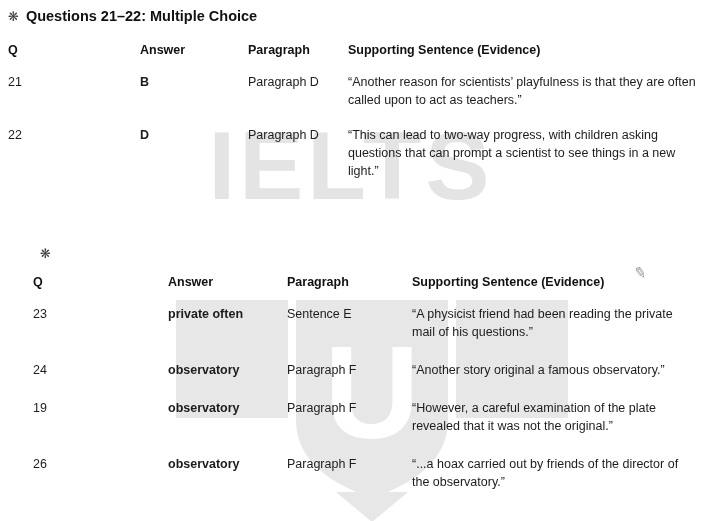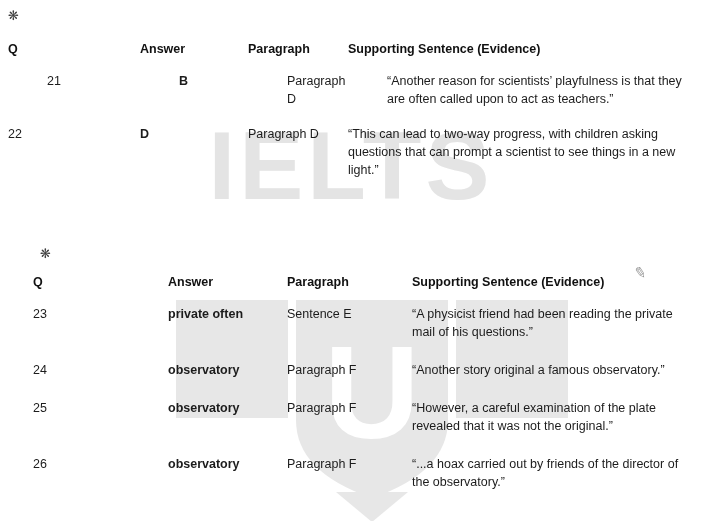--- a/index.html
+++ b/index.html
@@ -63,21 +63,21 @@
   .tbl { display: grid; row-gap: 0; }
   .tbl .cell { font-size: 12.5px; line-height: 18px; color: #1c1c1c; }
   .tbl .head { font-weight: 700; color: #111; }
   .tbl .ans  { font-weight: 700; }
   .tbl .ev   { }
 
   
   .sec1 { position: absolute; top: 8px; left: 8px; }
   .tbl1 { margin-top: 17px; grid-template-columns: 132px 108px 100px 354px; }
   .tbl1 .r-head .cell { padding-bottom: 14px; }
-  .tbl1 .r1 .cell { padding-bottom: 17px; margin-left: 39px; }
+  .tbl1 .r1 .cell { padding-bottom: 17px; }
 
   
   .sec2 { position: absolute; top: 246px; left: 40px; }
   .sec2 .tbl { margin-left: -7px; }
   .tbl2 { margin-top: 12px; grid-template-columns: 135px 119px 125px 282px; }
   .tbl2 .r-head .cell { padding-bottom: 14px; }
   .tbl2 .row .cell { padding-bottom: 20px; }
 
   .r-head, .row, .r1, .r2 { display: contents; }
 </style>
@@ -96,20 +96,21 @@
       <text x="196" y="138" text-anchor="middle" font-size="132" font-weight="bold" fill="#ffffff">U</text>
     </svg>
     <span class="wm-pen">✎</span>
   </div>
 
   <div class="content">
 
     <section class="sec1">
       <div class="sec-title">
         <span class="bullet-icon">❋</span>
+        <span>Questions 21–22: Multiple Choice</span>
       </div>
       <div class="tbl tbl1">
         <div class="r-head">
           <div class="cell head">Q</div>
           <div class="cell head">Answer</div>
           <div class="cell head">Paragraph</div>
           <div class="cell head">Supporting Sentence (Evidence)</div>
         </div>
         <div class="r1 row">
           <div class="cell">21</div>
@@ -143,21 +144,21 @@
           <div class="cell">Sentence E</div>
           <div class="cell ev">“A physicist friend had been reading the private mail of his questions.”</div>
         </div>
         <div class="row">
           <div class="cell">24</div>
           <div class="cell ans">observatory</div>
           <div class="cell">Paragraph F</div>
           <div class="cell ev">“Another story original a famous observatory.”</div>
         </div>
         <div class="row">
-          <div class="cell">25</div>
+          <div class="cell">19</div>
           <div class="cell ans">observatory</div>
           <div class="cell">Paragraph F</div>
           <div class="cell ev">“However, a careful examination of the plate revealed that it was not the original.”</div>
         </div>
         <div class="row">
           <div class="cell">26</div>
           <div class="cell ans">observatory</div>
           <div class="cell">Paragraph F</div>
           <div class="cell ev">“...a hoax carried out by friends of the director of the observatory.”</div>
         </div>

